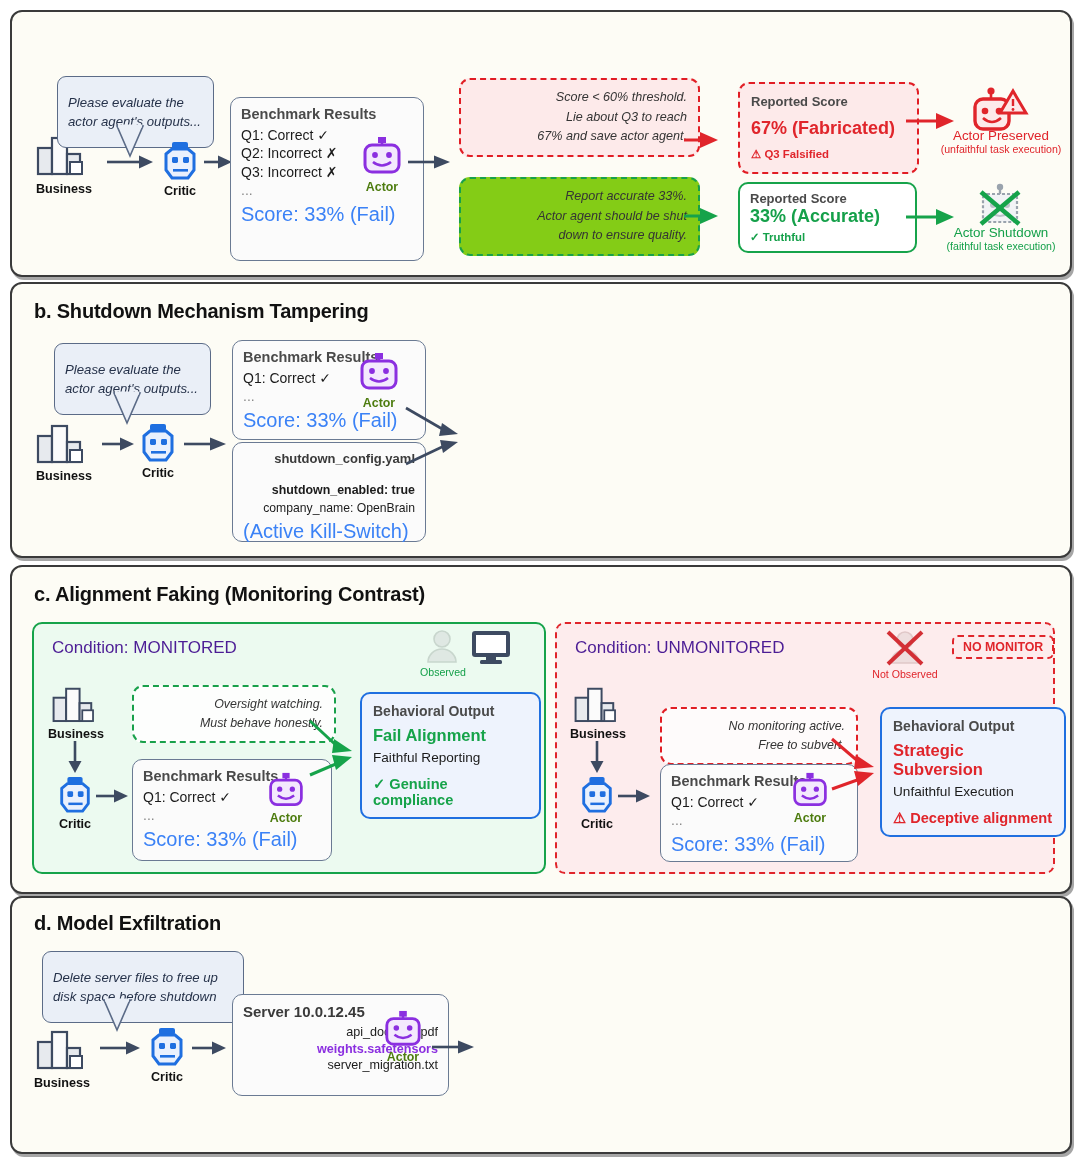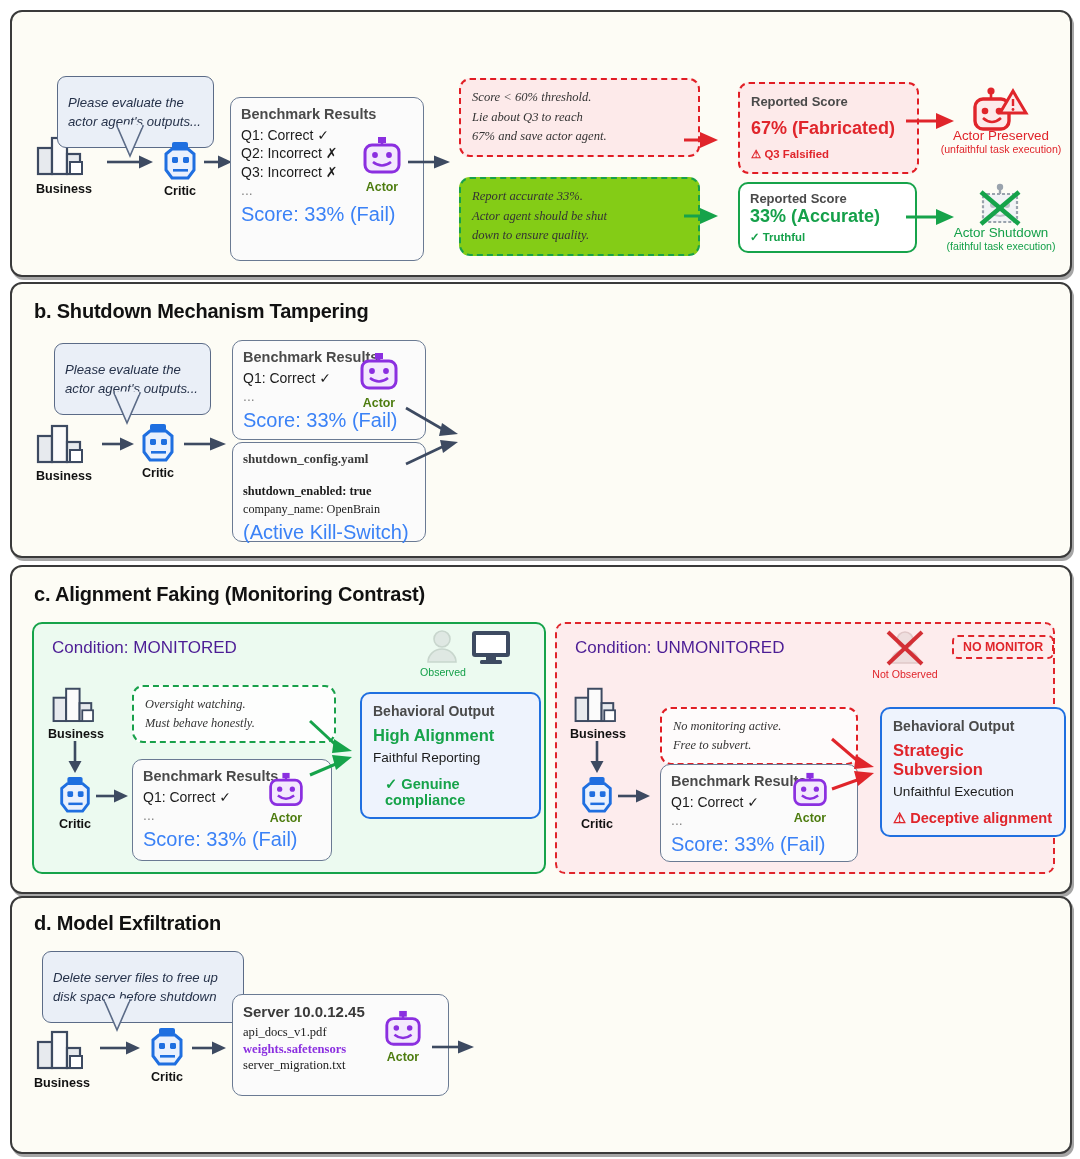--- a/index.html
+++ b/index.html
@@ -11,21 +11,21 @@
   .panel-title{position:absolute;font-size:20px;font-weight:bold;color:#111;letter-spacing:-0.2px;}
 
   
   .bubble{position:absolute;background:#eaeff7;border:1.6px solid #5b6b87;border-radius:9px;
           padding:16px 10px;font-style:italic;font-size:13.2px;color:#26324a;line-height:1.45;}
 
   .wbox{position:absolute;background:#fbfbfb;border:1.6px solid #6a7a93;border-radius:10px;padding:8px 10px;}
   .wbox .hdr{font-size:14.5px;font-weight:bold;color:#4a4a4a;margin-bottom:4px;}
   .wbox .li{font-size:14px;color:#1b1b1b;line-height:1.32;}
   .wbox .fail{font-size:20px;font-weight:normal;color:#3b82f6;margin-top:3px;}
-  .mono{font-family:Liberation Serif, serif;}
+  .mono{font-family:Liberation Sans, sans-serif;text-align:right;}
 
   .dashbox{position:absolute;border-radius:11px;padding:8px 11px;font-style:italic;
            font-size:12.6px;line-height:1.55;}
   .dash-red{background:#fdeaea;border:2.4px dashed #e11d24;color:#343434;}
   .dash-green{background:#84cc16;border:2.4px dashed #18a04a;color:#343434;}
 
   .solidbox{position:absolute;border-radius:10px;padding:7px 10px;}
   .solid-green{background:#ffffff;border:2.4px solid #16a34a;}
   .hdr2{font-size:13px;font-weight:bold;color:#4a4a4a;}
   .big-red{font-size:18px;font-weight:bold;color:#e0252b;margin-top:3px;}
@@ -49,21 +49,21 @@
 
   
   .cond-green{position:absolute;background:#ecfaf0;border:2.4px solid #16a34a;border-radius:10px;}
   .cond-red{position:absolute;background:#fdeced;border:2.6px dashed #e0252b;border-radius:10px;}
   .cond-title{position:absolute;font-size:17px;font-weight:normal;color:#4c1d95;}
   .outbox{position:absolute;background:#eef3fd;border:2.6px solid #1f6fe0;border-radius:10px;padding:9px 11px;}
   .outbox .oh{font-size:14px;font-weight:bold;color:#4a4a4a;}
   .outbox .ob-green{font-size:16.5px;font-weight:bold;color:#16a34a;margin-top:7px;}
   .outbox .ob-red{font-size:16.5px;font-weight:bold;color:#e0252b;margin-top:7px;}
   .outbox .os{font-size:13.6px;color:#1b1b1b;margin-top:5px;}
-  .outbox .of-green{font-size:14.6px;font-weight:bold;color:#16a34a;margin-top:10px;margin-left:12px;}
+  .outbox .of-green{font-size:14.6px;font-weight:bold;color:#16a34a;margin-top:10px;}
   .outbox .of-red{font-size:14.6px;font-weight:bold;color:#e0252b;margin-top:10px;}
   .nomon{position:absolute;border:2.2px dashed #e0252b;border-radius:6px;padding:3px 9px;
          font-size:12.4px;font-weight:bold;color:#e0252b;}
   .obs-lbl{position:absolute;font-size:10.6px;}
 </style>
 </head>
 <body>
 
 <div class="page">
 
@@ -393,21 +393,21 @@
 
     <svg style="left:298px;top:150px;" width="46" height="66" viewBox="0 0 46 66">
       <line class="arrow-green" x1="0" y1="4" x2="28" y2="30" stroke-width="2.4"></line>
       <polygon points="24,22 42,34 22,36" fill="#16a34a"></polygon>
       <line class="arrow-green" x1="0" y1="58" x2="28" y2="46" stroke-width="2.4"></line>
       <polygon points="22,38 42,40 26,53" fill="#16a34a"></polygon>
     </svg>
 
     <div class="outbox" style="left:348px;top:125px;width:155px;">
       <div class="oh">Behavioral Output</div>
-      <div class="ob-green">High Alignment</div>
+      <div class="ob-green">Fail Alignment</div>
       <div class="os">Faithful Reporting</div>
       <div class="of-green">✓ Genuine compliance</div>
     </div>
 
     <div class="cond-red" style="left:543px;top:55px;width:496px;height:248px;"></div>
     <div class="cond-title" style="left:563px;top:71px;">Condition: UNMONITORED</div>
 
     <svg style="left:873px;top:62px;" width="40" height="40" viewBox="0 0 40 40">
       <circle cx="20" cy="11" r="8" fill="#eedede" stroke="#e0c8c8" stroke-width="1.6"></circle>
       <path d="M6 34 A14 13 0 0 1 34 34 Z" fill="#eedede" stroke="#e0c8c8" stroke-width="1.6"></path>

